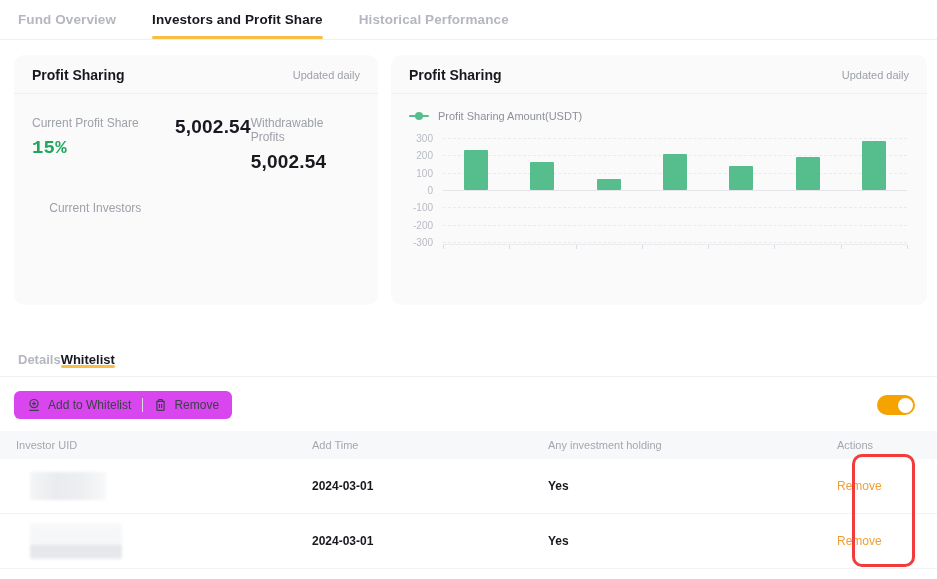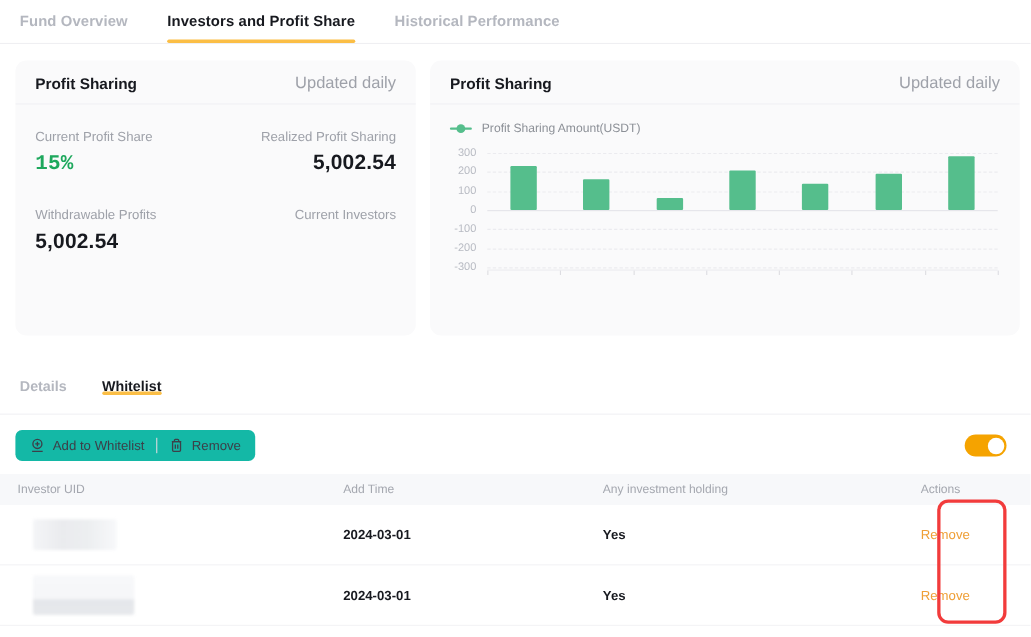--- a/index.html
+++ b/index.html
@@ -13,22 +13,22 @@
   .tab { font-size:13.5px; font-weight:700; color:#b4b7bf; display:flex; align-items:center; position:relative; cursor:pointer; letter-spacing:.1px; }
   .tab.active { color:#17191f; }
   .tab.active::after { content:""; position:absolute; left:0; right:0; bottom:0; height:3.5px; background:var(--accent); border-radius:2px; }
   
   .cards { display:flex; gap:13px; margin:15px 10px 0 14px; height:250px; }
   .card { background:#fafafb; border-radius:10px; overflow:hidden; }
   .card-stats { flex:0 0 364px; }
   .card-chart { flex:1; }
   .card-header { display:flex; justify-content:space-between; align-items:center; padding:12px 18px 10px; border-bottom:1px solid #f0f0f3; }
   .card-title { font-size:14px; font-weight:700; color:#17191f; }
-  .card-updated { font-size:15px; color:#9ea1a9; }
-  .stats-grid { padding:22px 18px; display:grid; grid-template-columns:1fr 1fr; row-gap:28px; }
+  .card-updated { font-size:11px; color:#9ea1a9; }
+  .stats-grid { padding:22px 18px; display:grid; grid-template-columns:1fr 1fr 1fr; row-gap:28px; }
   .stat-right { text-align:right; }
   .stat-label { font-size:12px; color:#9ea1a9; margin-bottom:7px; }
   .stat-value { font-size:19px; font-weight:700; color:#17191f; letter-spacing:.2px; }
   .stat-value.green { color:var(--green);font-family:Liberation Mono, monospace; }
   
   .chart-body { padding:14px 20px 0 18px; }
   .legend { display:flex; align-items:center; gap:9px; font-size:11px; color:#8c9097; margin:2px 0 16px; }
   .legend-marker { width:20px; height:9px; position:relative; flex:0 0 auto; }
   .legend-marker::before { content:""; position:absolute; left:0; right:0; top:3.5px; height:2px; background:var(--bar); border-radius:1px; }
   .legend-marker::after { content:""; position:absolute; left:50%; top:50%; transform:translate(-50%,-50%); width:8px; height:8px; border-radius:50%; background:var(--bar); }
@@ -37,27 +37,27 @@
   .ytick { position:absolute; right:10px; transform:translateY(-50%); font-size:10px; color:#b8bbc3; }
   .plot { flex:1; position:relative; height:104px; }
   .gridline { position:absolute; left:0; right:0; border-top:1px dashed #ebebef; }
   .gridline.zero { border-top:1px solid #e4e4e9; }
   .bar { position:absolute; bottom:50%; width:24px; transform:translateX(-50%); background:var(--bar); border-radius:1px; }
   .xaxis { margin-left:34px; border-top:1px solid #ebebef; position:relative; height:5px; margin-top:2px; }
   .xaxis .tick { position:absolute; top:0; width:1px; height:4px; background:#dddde2; }
   .xlabels { margin-left:34px; display:flex; margin-top:7px; }
   .xlabel { flex:1; text-align:center; font-size:10.5px; color:#aeb1b9; }
   
-  .subtabs { display:flex; gap:32px; padding:0 18px; margin-top:38px; height:34px; align-items:flex-start; border-bottom:1px solid #f1f1f4; }
+  .subtabs { display:flex; padding:0 18px; margin-top:38px; height:34px; align-items:center; border-bottom:1px solid #f1f1f4; }
   .subtab { font-size:13px; font-weight:700; color:#b4b7bf; display:flex; align-items:center; position:relative; cursor:pointer; }
   .subtab.active { color:#17191f; }
   .subtab.active::after { content:""; position:absolute; left:0; right:0; bottom:-1px; height:3.5px; background:var(--accent); border-radius:2px; }
   
   .toolbar { display:flex; align-items:center; justify-content:space-between; margin:14px 22px 0 14px; }
-  .btn-group { display:flex; align-items:flex-end; background:#14b8a6; border-radius:6px; padding:7px 13px; gap:11px; }
+  .btn-group { display:flex; align-items:flex-end; background:#d946ef; border-radius:6px; padding:7px 13px; gap:11px; }
   .tool-btn { display:flex; align-items:center; gap:7px; font-size:12px; color:#3c4049; cursor:pointer; white-space:nowrap; }
   .tool-btn svg { display:block; }
   .vdivider { width:1px; height:14px; background:#dadade; }
   .toggle { width:38px; height:20px; border-radius:10px; background:var(--toggle); position:relative; cursor:pointer; flex:0 0 auto; }
   .toggle-knob { position:absolute; right:2.5px; top:2.5px; width:15px; height:15px; border-radius:50%; background:#fff; }
   
   .table { margin-top:12px; }
   .thead, .trow { display:grid; grid-template-columns:296px 236px 1fr 72px; padding:0 28px 0 16px; align-items:center; }
   .thead { background:#f7f8fa; height:28px; font-size:11px; color:#a4a7af; }
   .thead .th-right, .cell-right { }
@@ -87,21 +87,20 @@
     <div class="card-header">
       <span class="card-title">Profit Sharing</span>
       <span class="card-updated">Updated daily</span>
     </div>
     <div class="stats-grid">
       <div class="stat">
         <div class="stat-label">Current Profit Share</div>
         <div class="stat-value green">15%</div>
       </div>
       <div class="stat stat-right">
-        <div class="stat-label">Realized Profit Sharing</div>
         <div class="stat-value">5,002.54</div>
       </div>
       <div class="stat">
         <div class="stat-label">Withdrawable Profits</div>
         <div class="stat-value">5,002.54</div>
       </div>
       <div class="stat stat-right">
         <div class="stat-label">Current Investors</div>
       </div>
     </div>

